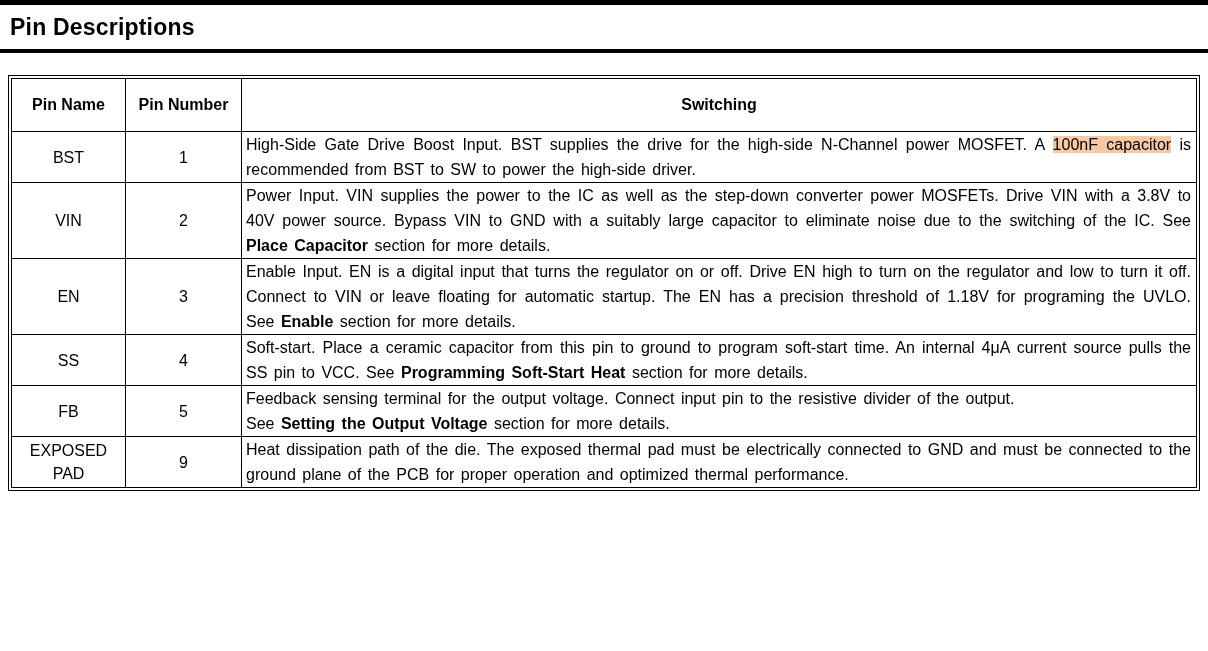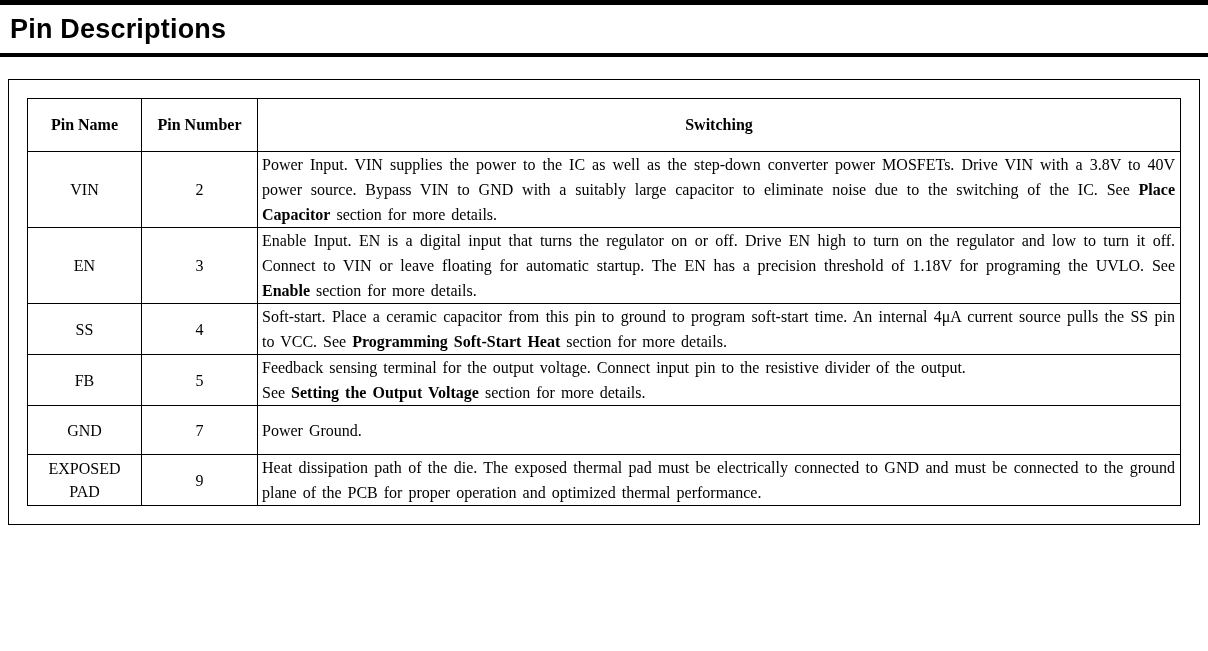--- a/index.html
+++ b/index.html
@@ -5,29 +5,28 @@
   html,body{margin:0;padding:0;background:#fff;}
   body{
     width:1208px;height:651px;
     font-family:"Liberation Sans", sans-serif;
     color:#000;overflow:hidden;
   }
   .rule{background:#000;width:1208px;}
   .rule-thick{height:5px;}
   .rule-title{height:4px;}
   .page-title{
-    font-size:27px;font-weight:bold;
+    font-size:23px;font-weight:bold;
     margin:9px 0 8px 10px;
     letter-spacing:.2px;
   }
   .table-wrap{
     margin:22px 8px 0 8px;
     border:1px solid #000;
-    padding:18px;
-    font-family:Liberation Serif, serif;
+    padding:2px;
   }
   table{
     border-collapse:collapse;
     width:100%;
     table-layout:fixed;
   }
   col.c-name{width:114px;}
   col.c-num{width:116px;}
   th,td{border:1px solid #000;vertical-align:middle;}
   th{
@@ -66,44 +65,44 @@
     </colgroup>
     <thead>
       <tr>
         <th>Pin Name</th>
         <th>Pin Number</th>
         <th>Switching</th>
       </tr>
     </thead>
     <tbody>
         <tr>
+    <td class="pin-name">BST</td>
+    <td class="pin-number">1</td>
+    <td class="fn"><span>High-Side Gate Drive Boost Input. BST supplies the drive for the high-side N-Channel power MOSFET. A </span><span class="hl">100nF capacitor</span><span> is recommended from BST to SW to power the high-side driver.</span></td>
+  </tr>
+        <tr>
     <td class="pin-name">VIN</td>
     <td class="pin-number">2</td>
     <td class="fn"><span>Power Input. VIN supplies the power to the IC as well as the step-down converter power MOSFETs. Drive VIN with a 3.8V to 40V power source. Bypass VIN to GND with a suitably large capacitor to eliminate noise due to the switching of the IC. See </span><span class="b">Place Capacitor</span><span> section for more details.</span></td>
   </tr>
         <tr>
     <td class="pin-name">EN</td>
     <td class="pin-number">3</td>
     <td class="fn"><span>Enable Input. EN is a digital input that turns the regulator on or off. Drive EN high to turn on the regulator and low to turn it off. Connect to VIN or leave floating for automatic startup. The EN has a precision threshold of 1.18V for programing the UVLO. See </span><span class="b">Enable</span><span> section for more details.</span></td>
   </tr>
         <tr>
     <td class="pin-name">SS</td>
     <td class="pin-number">4</td>
     <td class="fn"><span>Soft-start. Place a ceramic capacitor from this pin to ground to program soft-start time. An internal 4μA current source pulls the SS pin to VCC. See </span><span class="b">Programming Soft-Start Heat</span><span> section for more details.</span></td>
   </tr>
         <tr>
     <td class="pin-name">FB</td>
     <td class="pin-number">5</td>
     <td class="fn"><span>Feedback sensing terminal for the output voltage. Connect input pin to the resistive divider of the output.</span><br><span>See </span><span class="b">Setting the Output Voltage</span><span> section for more details.</span></td>
   </tr>
         <tr>
-    <td class="pin-name">GND</td>
-    <td class="pin-number">7</td>
-    <td class="fn"><span>Power Ground.</span></td>
-  </tr>
-        <tr>
     <td class="pin-name">EXPOSED PAD</td>
     <td class="pin-number">9</td>
     <td class="fn"><span>Heat dissipation path of the die. The exposed thermal pad must be electrically connected to GND and must be connected to the ground plane of the PCB for proper operation and optimized thermal performance.</span></td>
   </tr>
       </tbody>
   </table>
 </div>
 
 </body></html>

